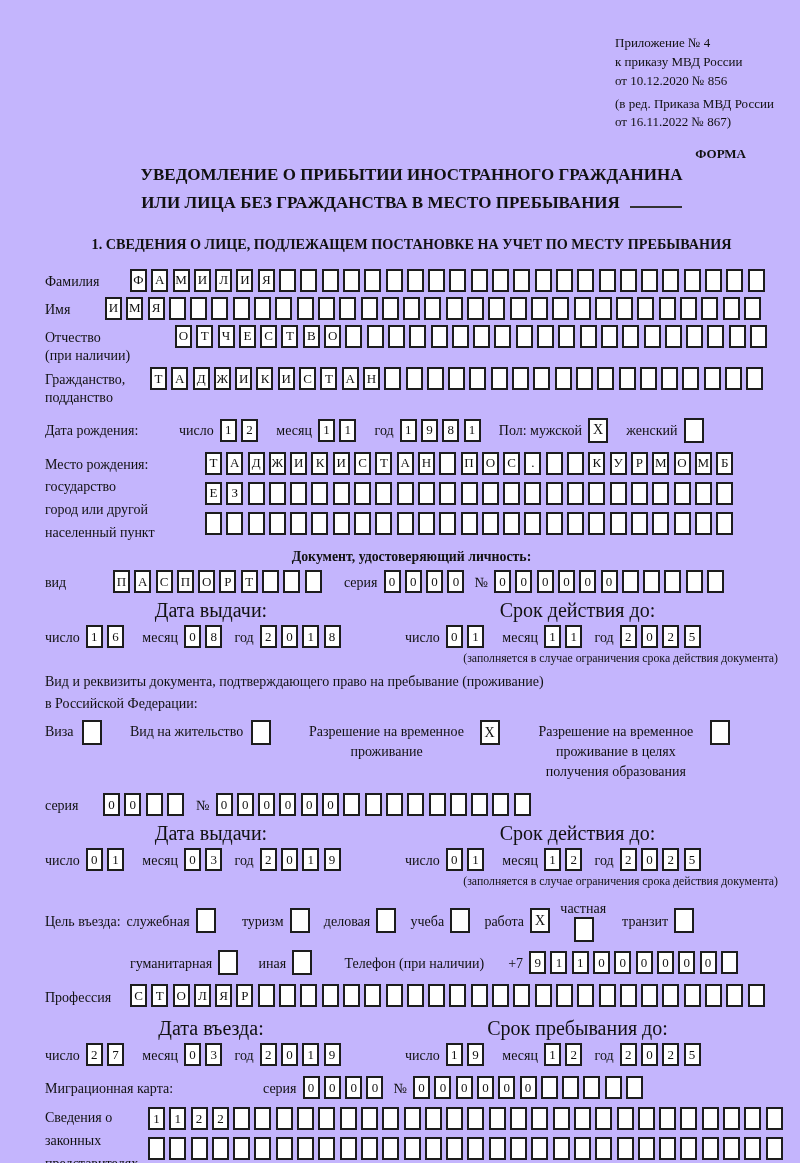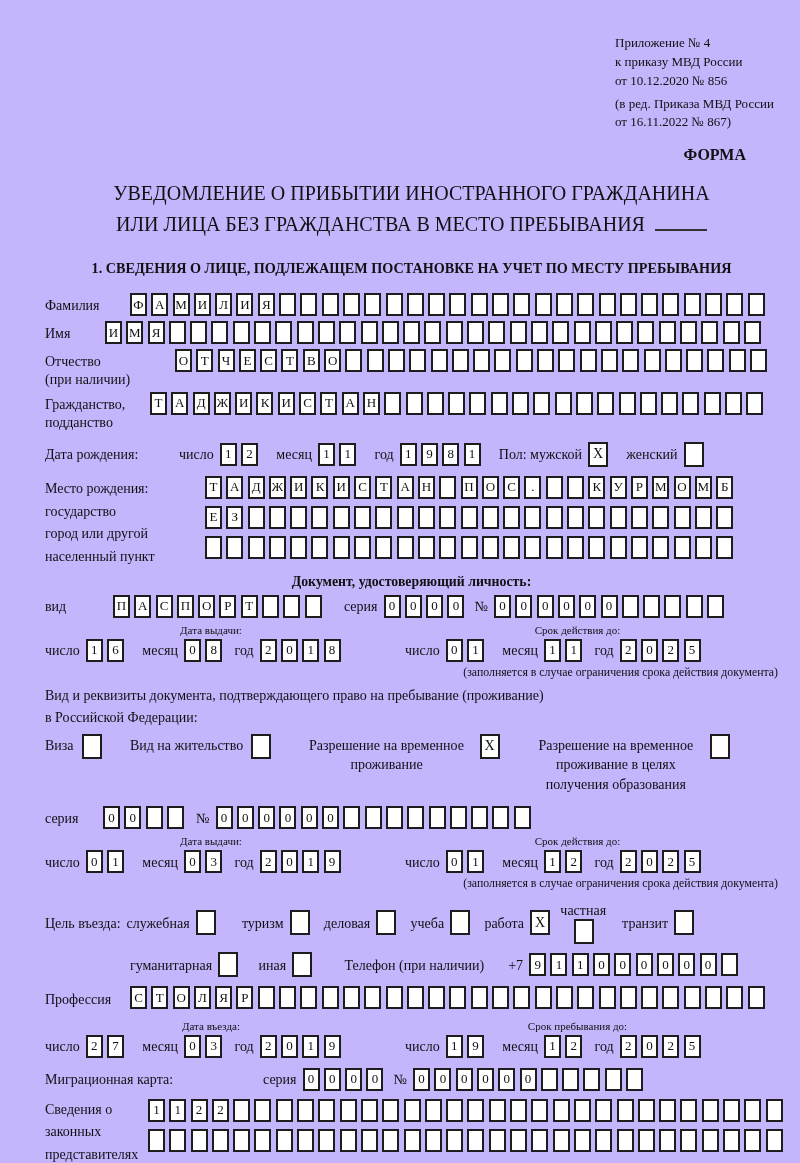--- a/index.html
+++ b/index.html
@@ -3,41 +3,41 @@
 <meta charset="utf-8">
 <style>
   html,body{margin:0;padding:0;background:#fff;}
   .page{
     position:relative; width:800px; height:1163px; box-sizing:border-box;
     background:#c4b5fd; color:#111; padding:34px 22px 0 45px; overflow:hidden;
     font-family:"Liberation Serif","DejaVu Serif",serif; font-size:14px;
   }
   .hdr-note{width:215px; margin-left:570px; font-size:13px; line-height:1.45;}
   .hdr-sub{margin-top:4px;}
-  .forma{font-weight:bold; text-align:right; padding-right:32px; margin-top:14px; font-size:16px;}
-  .title{ text-align:center; font-weight:normal; font-size:20px; line-height:1.55; margin-top:14px;}
+  .forma{font-weight:bold; text-align:right; padding-right:32px; margin-top:14px; font-size:13px;}
+  .title{ text-align:center; font-weight:bold; font-size:17px; line-height:1.55; }
   .blank-line{display:inline-block; width:52px; border-bottom:2px solid #333; height:1em; margin-left:10px; vertical-align:baseline;}
   .sect{font-weight:bold; font-size:14.2px; margin-top:20px; text-align:center;}
   .frow{display:flex; align-items:flex-start;}
   .flabel{flex:none; padding-top:4px; line-height:1.3;}
   .boxes{display:inline-flex; flex:none;}
   .cell{
     box-sizing:border-box; width:17px; height:23px; border:2px solid #1d1d1d;
     margin-right:4.3px; display:inline-flex; align-items:center; justify-content:center;
     font-size:13px; background:#fff; flex:none;
   }
   .cb{width:20px; height:25px; font-size:14px;}
   .inl{display:inline-flex; align-items:center;}
   .dlbl{margin:0 6px 0 0; padding-top:2px;}
   .gap-l{margin-left:14px;}
   .doc-head{text-align:center; font-weight:bold; font-size:13.8px; margin-top:5px;}
   .twocol{display:flex; margin-top:6px;}
   .col-l{width:332px; flex:none;}
   .col-r{flex:1;}
-  .col-cap{text-align:center; font-size:11px; margin-bottom:3px;}
+  .col-cap{text-align:center; font-size:20px; margin-bottom:3px;}
   .daterow{display:flex; align-items:center;}
   .note{font-size:11.8px; text-align:right; margin-top:3px;}
   .txtline{margin-top:8px;}
   .opt{display:flex; align-items:flex-start; margin-right:10px;}
   .opt-label{white-space:pre-line; text-align:center; line-height:1.4; margin-right:8px; padding-top:2px;}
   .lblcol{flex:none; line-height:1.62;}
   .rowgap{margin-top:7px;}
 </style>
 </head>
 <body>

